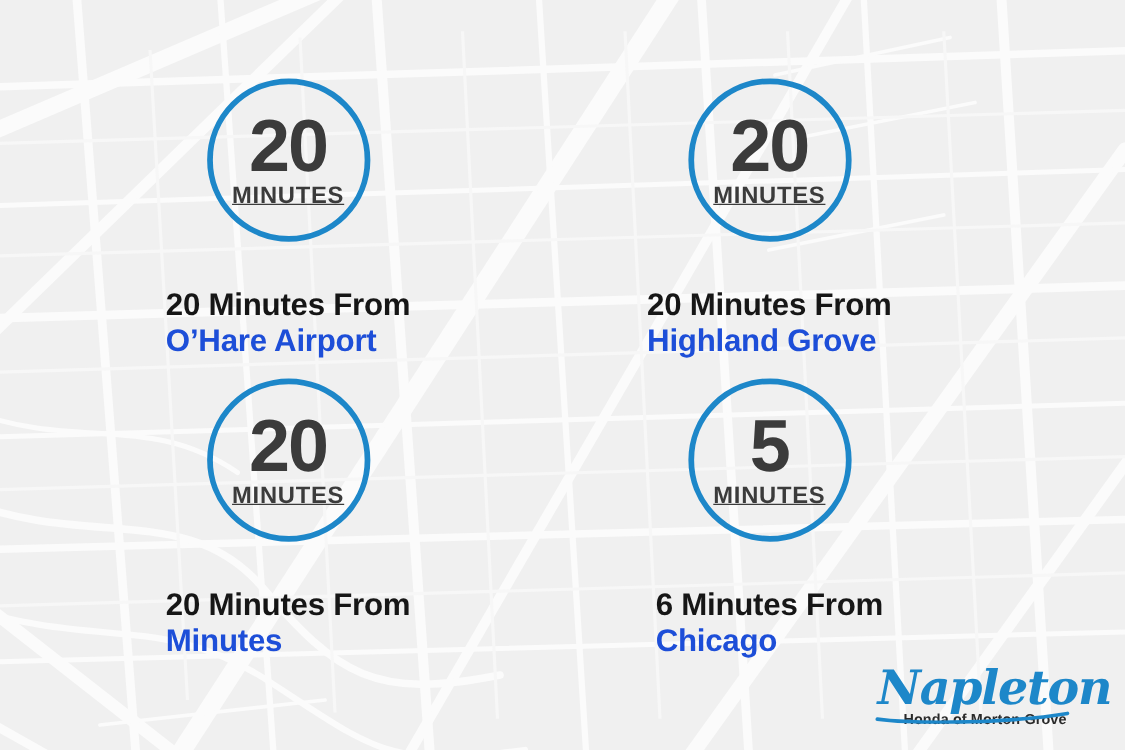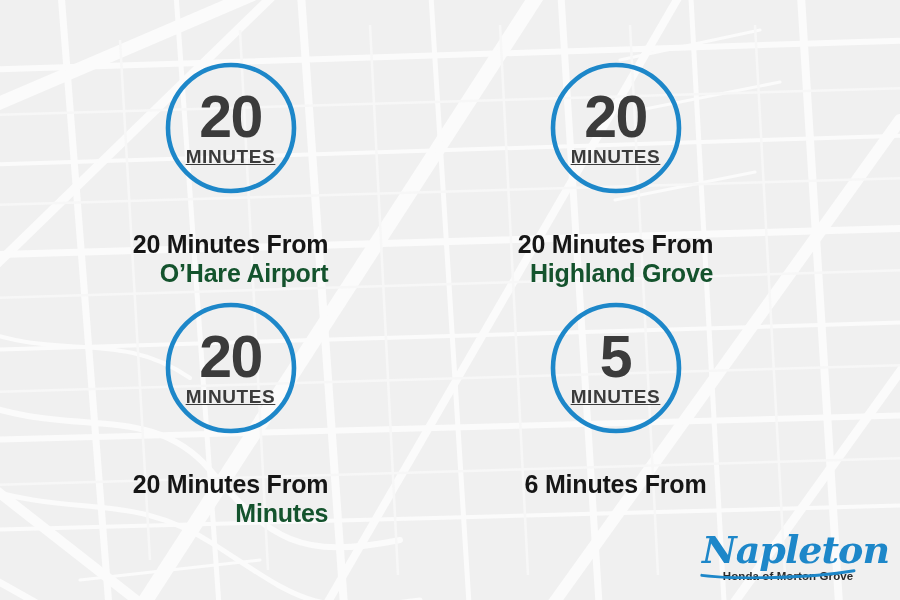--- a/index.html
+++ b/index.html
@@ -68,37 +68,37 @@
     font-size:19px;
     font-weight:bold;
     color:#3b3b3b;
     letter-spacing:0.6px;
     margin-top:3px;
     text-decoration:underline;
   }
 
   
   .caption {
-    text-align:right;
+    text-align:left;
     margin-top:36px;
   }
   .caption-top {
     display:block;
     font-size:25px;
     font-weight:bold;
     color:#161616;
     letter-spacing:-0.2px;
     line-height:1.17;
     white-space:nowrap;
   }
   .caption-place {
     display:block;
     font-size:25px;
     font-weight:bold;
-    color:#14532d;
+    color:#1d4ed8;
     letter-spacing:-0.2px;
     line-height:1.17;
     white-space:nowrap;
   }
 
   
   .logo {
     position:absolute;
     right:26px;
     bottom:18px;
@@ -246,20 +246,21 @@
         <svg width="132" height="132" viewBox="0 0 132 132" aria-hidden="true">
           <circle cx="66" cy="66" r="63" fill="none" stroke="#1d87c9" stroke-width="4.6"></circle>
         </svg>
         <div class="badge-inner">
           <span class="badge-num">5</span>
           <span class="badge-unit">MINUTES</span>
         </div>
       </div>
       <div class="caption">
         <span class="caption-top">6 Minutes From</span>
+        <span class="caption-place">Chicago</span>
       </div>
     </div>
 
   </div>
 
   <div class="logo">
     <span class="logo-word">Napleton</span>
     <svg class="logo-swash" viewBox="0 0 170 12" preserveAspectRatio="none" aria-hidden="true">
       <path d="M2 8 C 40 13, 120 11, 168 3" fill="none" stroke="#1d87c9" stroke-width="3.2" stroke-linecap="round"></path>
     </svg>

